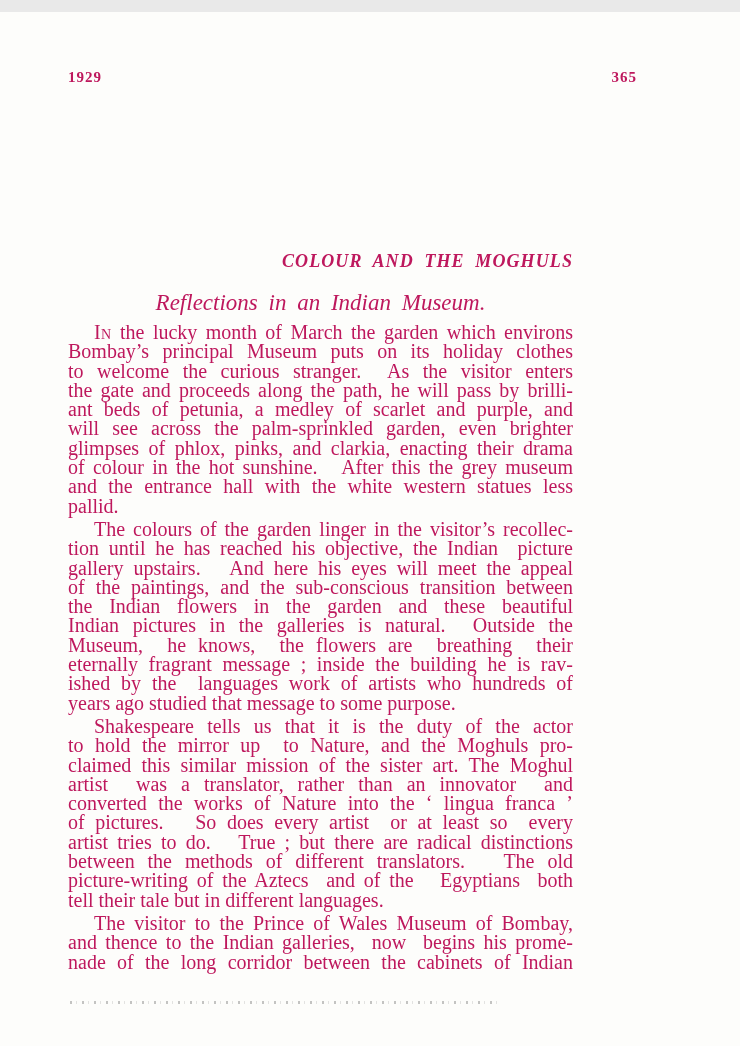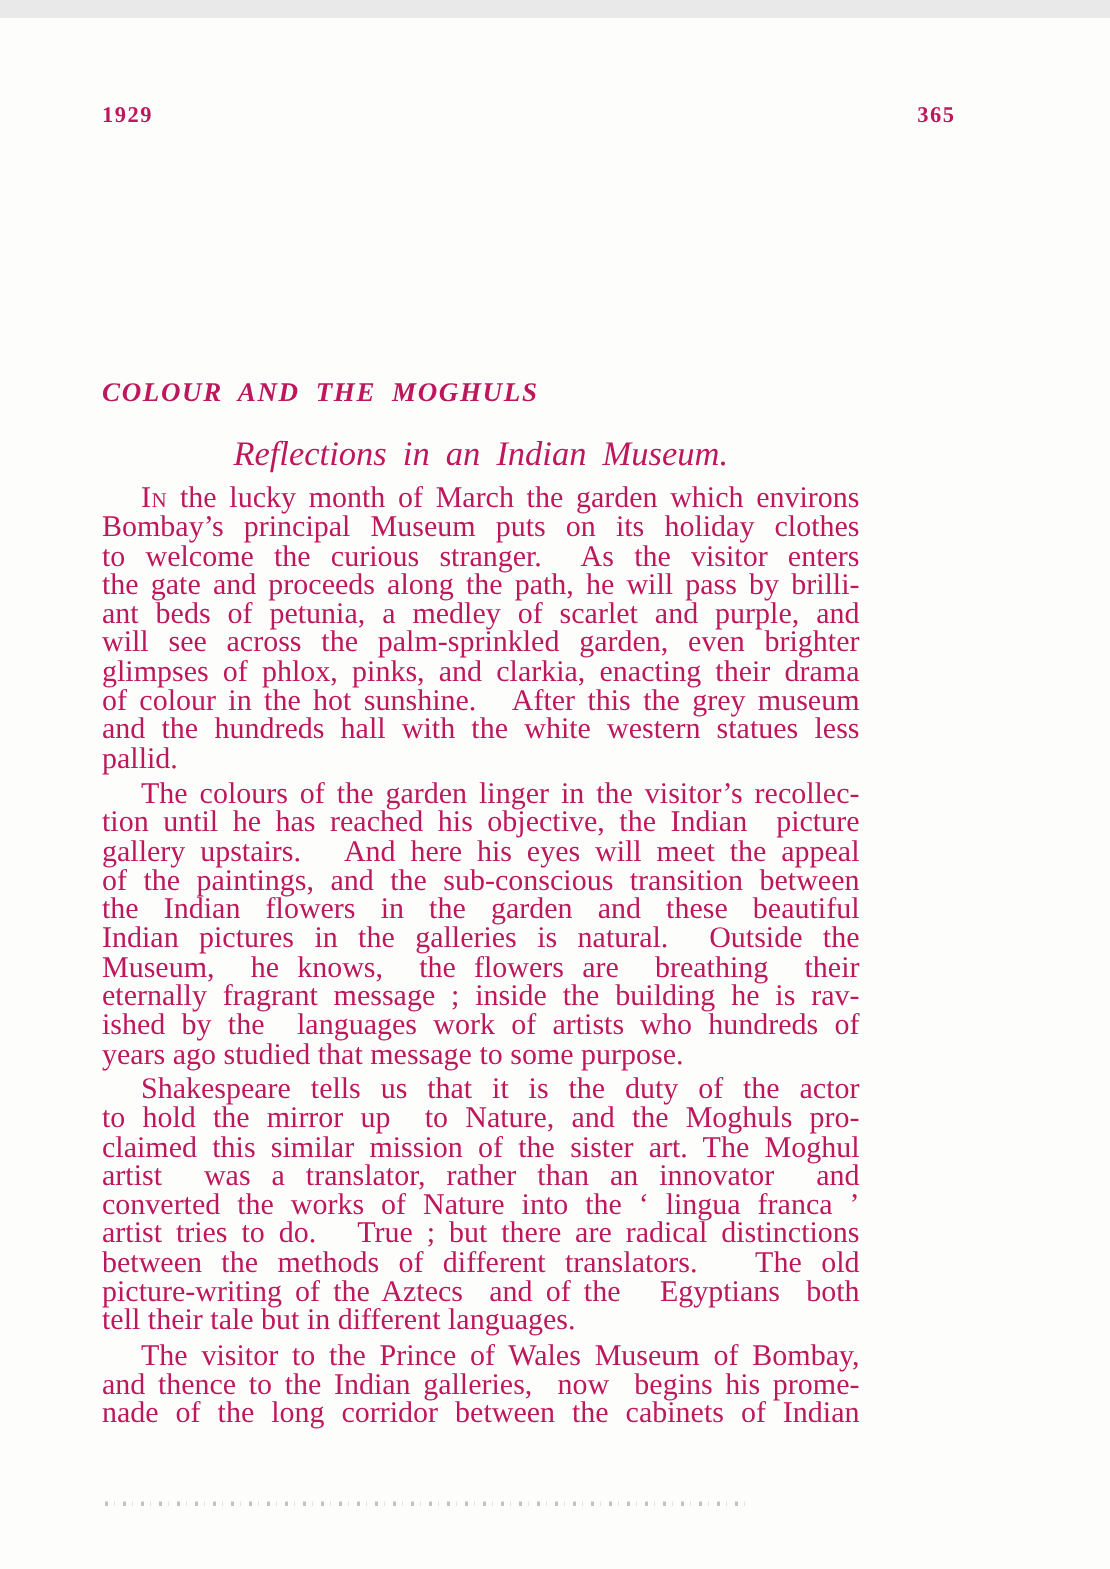--- a/index.html
+++ b/index.html
@@ -23,21 +23,21 @@
     font-weight: bold;
     font-size: 15px;
     letter-spacing: 1px;
   }
   .title {
     position: absolute;
     top: 239px;
     left: 68px;
     width: 505px;
     margin: 0;
-    text-align: left;
+    text-align: right;
     font-style: italic;
     font-weight: bold;
     font-size: 18px;
     letter-spacing: 1.1px;
     word-spacing: 5px;
   }
   .subtitle {
     position: absolute;
     top: 278px;
     left: 68px;
@@ -97,41 +97,42 @@
   <div class="body-text" id="body-text">
       <div class="paragraph">
         <div class="line indent"><span class="sc">In</span> the lucky month of March the garden which environs</div>
         <div class="line">Bombay’s principal Museum puts on its holiday clothes</div>
         <div class="line">to welcome the curious stranger.  As the visitor enters</div>
         <div class="line">the gate and proceeds along the path, he will pass by brilli-</div>
         <div class="line">ant beds of petunia, a medley of scarlet and purple, and</div>
         <div class="line">will see across the palm-sprinkled garden, even brighter</div>
         <div class="line">glimpses of phlox, pinks, and clarkia, enacting their drama</div>
         <div class="line">of colour in the hot sunshine.   After this the grey museum</div>
-        <div class="line">and the hundreds hall with the white western statues less</div>
+        <div class="line">and the entrance hall with the white western statues less</div>
         <div class="line last">pallid.</div>
       </div>
       <div class="paragraph">
         <div class="line indent">The colours of the garden linger in the visitor’s recollec-</div>
         <div class="line">tion until he has reached his objective, the Indian  picture</div>
         <div class="line">gallery upstairs.   And here his eyes will meet the appeal</div>
         <div class="line">of the paintings, and the sub-conscious transition between</div>
         <div class="line">the Indian flowers in the garden and these beautiful</div>
         <div class="line">Indian pictures in the galleries is natural.  Outside the</div>
         <div class="line">Museum,  he knows,  the flowers are  breathing  their</div>
         <div class="line">eternally fragrant message ; inside the building he is rav-</div>
         <div class="line">ished by the  languages work of artists who hundreds of</div>
         <div class="line last">years ago studied that message to some purpose.</div>
       </div>
       <div class="paragraph">
         <div class="line indent">Shakespeare tells us that it is the duty of the actor</div>
         <div class="line">to hold the mirror up  to Nature, and the Moghuls pro-</div>
         <div class="line">claimed this similar mission of the sister art. The Moghul</div>
         <div class="line">artist  was a translator, rather than an innovator  and</div>
         <div class="line">converted the works of Nature into the ‘ lingua franca ’</div>
+        <div class="line">of pictures.   So does every artist  or at least so  every</div>
         <div class="line">artist tries to do.   True ; but there are radical distinctions</div>
         <div class="line">between the methods of different translators.   The old</div>
         <div class="line">picture-writing of the Aztecs  and of the   Egyptians  both</div>
         <div class="line last">tell their tale but in different languages.</div>
       </div>
       <div class="paragraph">
         <div class="line indent">The visitor to the Prince of Wales Museum of Bombay,</div>
         <div class="line">and thence to the Indian galleries,  now  begins his prome-</div>
         <div class="line">nade of the long corridor between the cabinets of Indian</div>
       </div>

